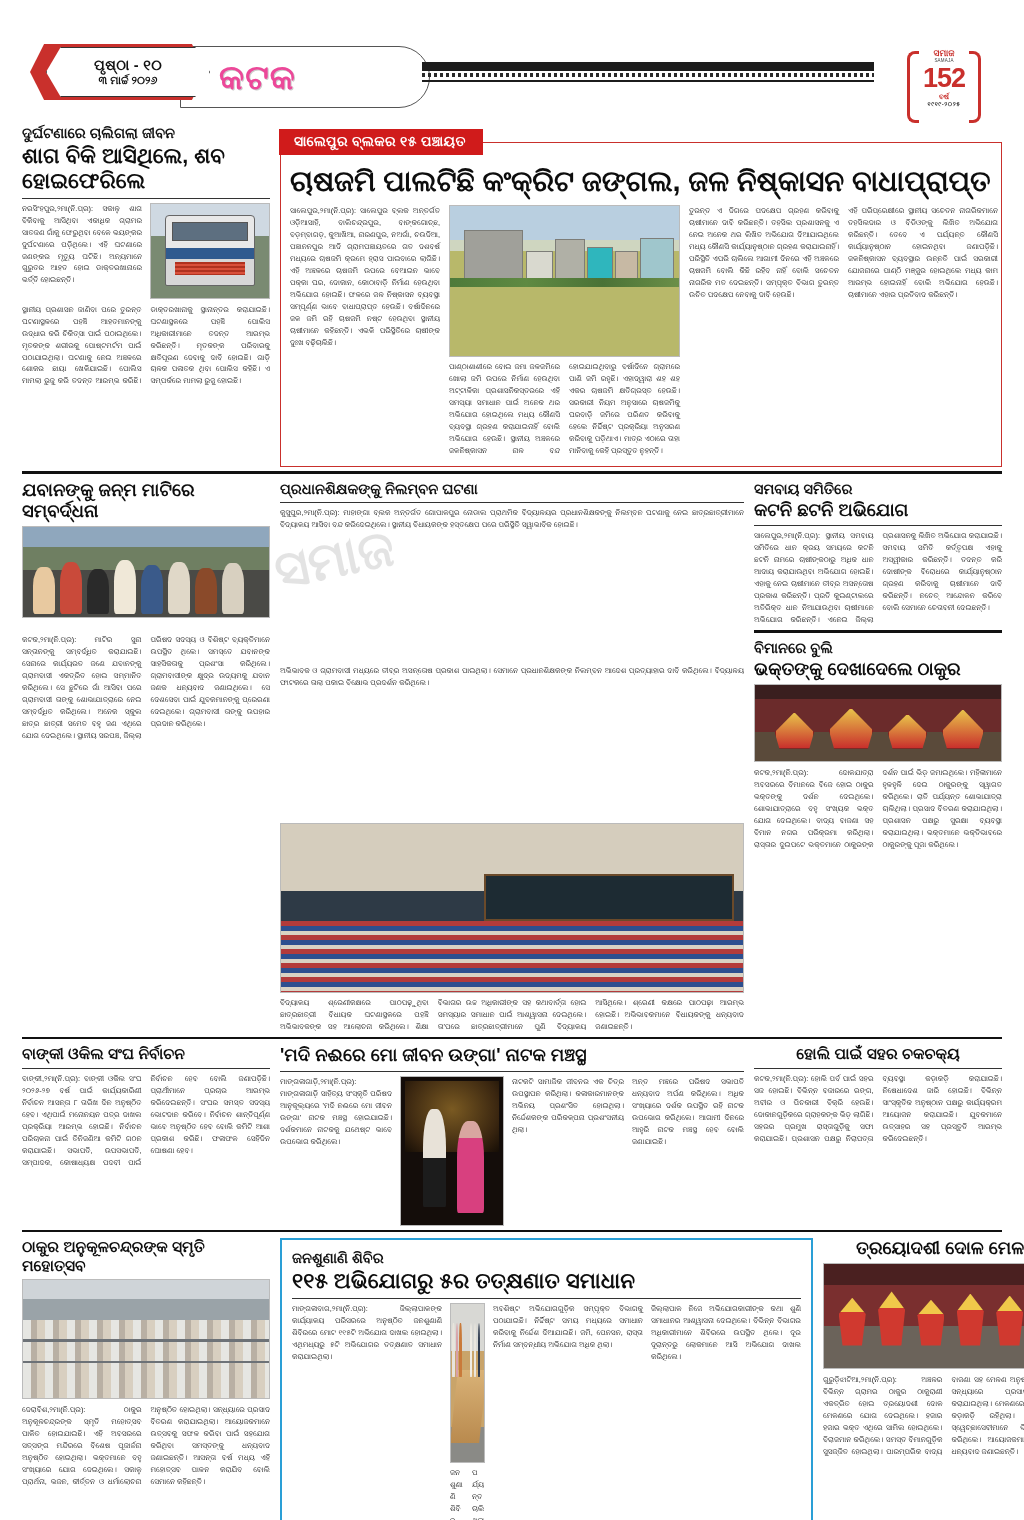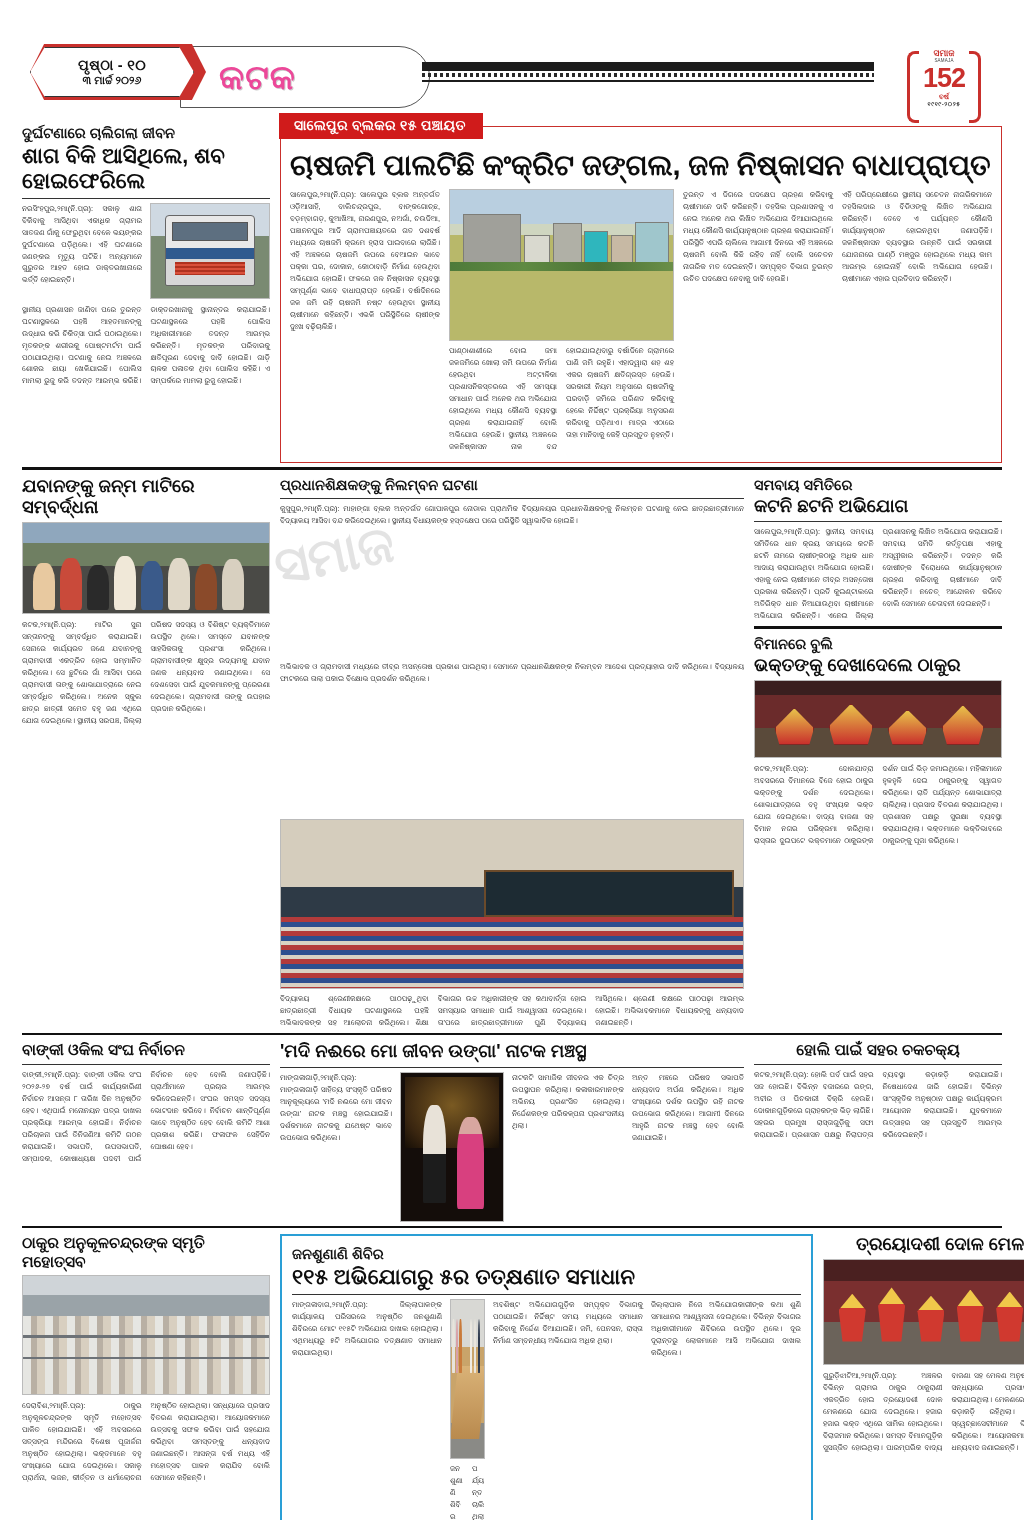--- a/index.html
+++ b/index.html
@@ -28,21 +28,21 @@
   }
   .hex-wrap {
     position: relative; width: 180px; height: 56px;
   }
   .hex-red {
     position: absolute; left: 0; top: 0; width: 176px; height: 56px;
     background: #c9302c;
     clip-path: polygon(8% 0, 92% 0, 100% 50%, 92% 100%, 8% 100%, 0 50%);
   }
   .hex-white {
-    position: absolute; left: 0; top: 3px; width: 164px; height: 50px;
+    position: absolute; left: 16px; top: 3px; width: 164px; height: 50px;
     background: #fff; border: 1.5px solid #333;
     clip-path: polygon(9% 0, 91% 0, 100% 50%, 91% 100%, 9% 100%, 0 50%);
     display: flex; flex-direction: column;
     align-items: center; justify-content: center;
     line-height: 1.15;
   }
   .hex-line1 { font-size: 14.5px; font-weight: bold; color: #111; letter-spacing: .3px; }
   .hex-line2 { font-size: 11px; font-weight: bold; color: #111; }
   .city-pill {
     position: absolute; left: 150px; top: 2px;
@@ -118,23 +118,23 @@
     line-height: 1.18;
   }
   .hl-sm {
     font-size: 15.5px; font-weight: bold; color: #0d0d0d;
     line-height: 1.2;
   }
 
   
   .lead-box {
     border: 1.8px solid #c9302c;
-    padding: 8px 9px 9px 9px;
+    padding: 8px 3px 9px 9px;
     position: relative;
-    margin-top: 2px;
+    margin-top: 18px;
   }
   .red-banner {
     position: absolute; left: -1px; top: -13px;
     background: #d01b1b; color: #fff;
     font-size: 14px; font-weight: bold;
     padding: 3px 16px 4px 14px;
     letter-spacing: .3px;
     box-shadow: 0 0 0 1px #d01b1b;
   }
   .lead-head { margin: 14px 0 8px 0; }
@@ -367,21 +367,21 @@
         <div class="photo ph-crowd" style="height:92px;margin-top:4px;">
           <div class="pp" style="left:4%;width:9%;height:52%;background:#e8c9a0;"></div>
           <div class="pp" style="left:15%;width:9%;height:58%;background:#c94a3a;"></div>
           <div class="pp" style="left:26%;width:9%;height:50%;background:#2a2a2a;"></div>
           <div class="pp" style="left:37%;width:9%;height:60%;background:#f0e8d8;"></div>
           <div class="pp" style="left:48%;width:9%;height:54%;background:#3a5a8a;"></div>
           <div class="pp" style="left:59%;width:9%;height:57%;background:#e0d8c8;"></div>
           <div class="pp" style="left:70%;width:9%;height:51%;background:#8a4a2a;"></div>
           <div class="pp" style="left:81%;width:9%;height:56%;background:#d8d0c0;"></div>
         </div>
-        <div class="cols2 body" style="margin-top:5px;">
+        <div class="cols2 body" style="margin-top:16px;">
           <span>କଟକ,୨ମା(ନି.ପ୍ର): ମାଟିର ସୁନା ସନ୍ତାନଙ୍କୁ ସମ୍ବର୍ଦ୍ଧିତ କରାଯାଇଛି। ସେନାରେ କାର୍ଯ୍ୟରତ ଜଣେ ଯବାନଙ୍କୁ ଗ୍ରାମବାସୀ ଏକତ୍ରିତ ହୋଇ ସମ୍ମାନିତ କରିଥିଲେ। ସେ ଛୁଟିରେ ଗାଁ ଆସିବା ପରେ ଗ୍ରାମବାସୀ ତାଙ୍କୁ ଶୋଭାଯାତ୍ରାରେ ନେଇ ସମ୍ବର୍ଦ୍ଧିତ କରିଥିଲେ।</span>
           <span>ଅନେକ ସ୍କୁଲ ଛାତ୍ର ଛାତ୍ରୀ ସମେତ ବହୁ ଜଣ ଏଥିରେ ଯୋଗ ଦେଇଥିଲେ। ସ୍ଥାନୀୟ ସରପଞ୍ଚ, ଜିଲ୍ଲା ପରିଷଦ ସଦସ୍ୟ ଓ ବିଶିଷ୍ଟ ବ୍ୟକ୍ତିମାନେ ଉପସ୍ଥିତ ଥିଲେ। ସମସ୍ତେ ଯବାନଙ୍କ ସାହସିକତାକୁ ପ୍ରଶଂସା କରିଥିଲେ।</span>
           <span>ଗ୍ରାମବାସୀଙ୍କ କ୍ଷୁଦ୍ର ଉଦ୍ୟମକୁ ଯବାନ ଜଣକ ଧନ୍ୟବାଦ ଜଣାଇଥିଲେ। ସେ ଦେଶସେବା ପାଇଁ ଯୁବକମାନଙ୍କୁ ପ୍ରେରଣା ଦେଇଥିଲେ। ଗ୍ରାମବାସୀ ତାଙ୍କୁ ଉପହାର ପ୍ରଦାନ କରିଥିଲେ।</span>
         </div>
       </div>
 
       <div class="col c-mid">
         <div class="kicker">ପ୍ରଧାନଶିକ୍ଷକଙ୍କୁ ନିଲମ୍ବନ ଘଟଣା</div>
         <div class="hr-thin"></div>
 

